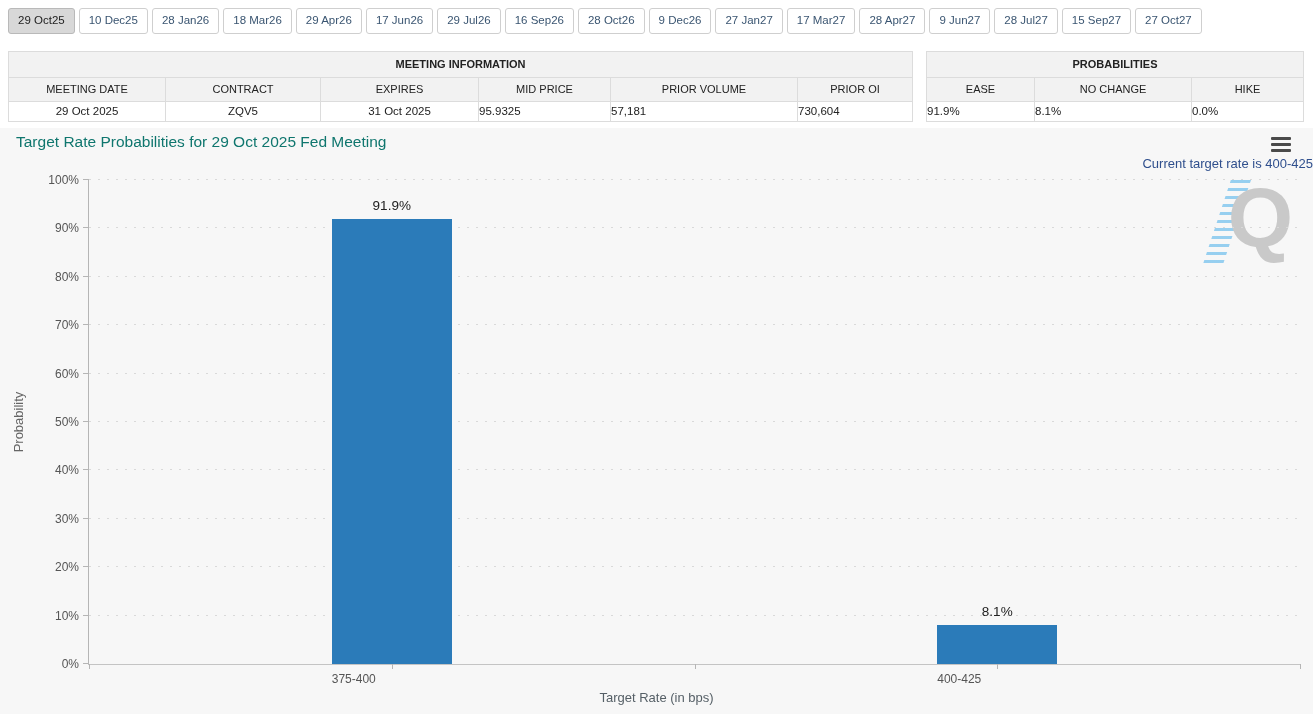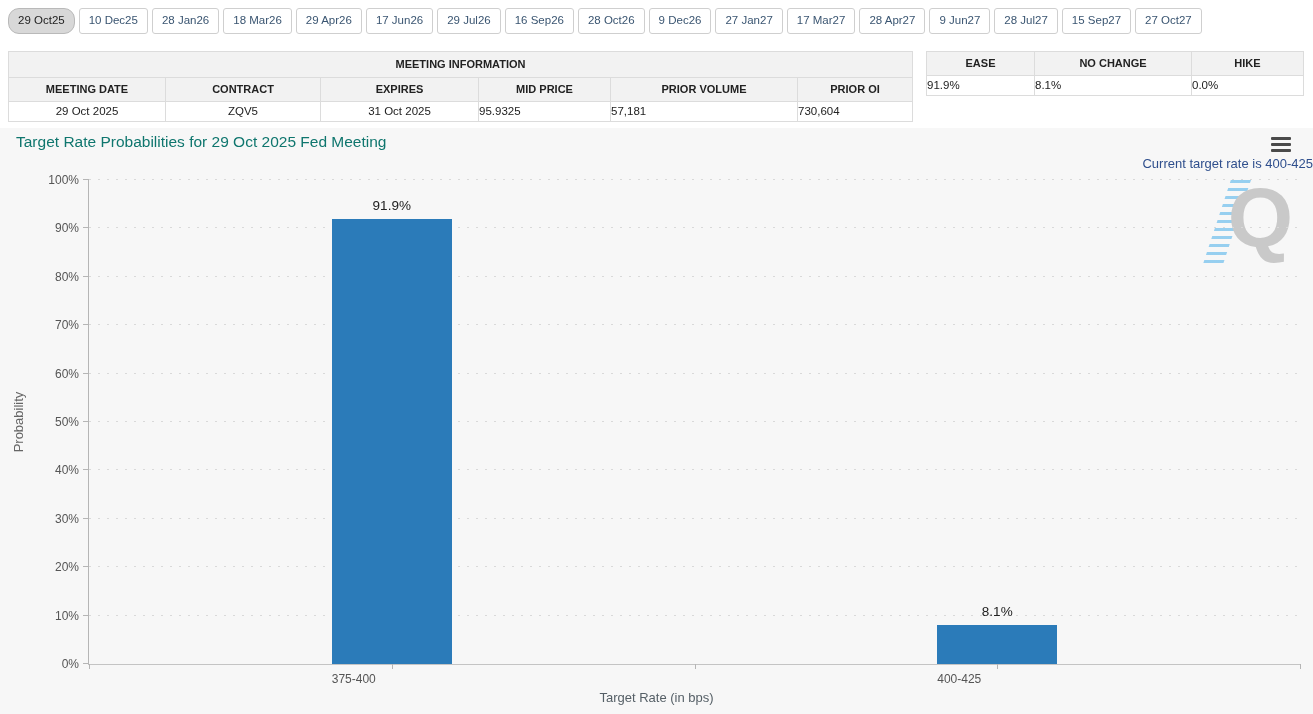--- a/index.html
+++ b/index.html
@@ -6,29 +6,29 @@
   html, body {
     width: 1313px; height: 714px; background: #ffffff;
     font-family: "Liberation Sans", sans-serif; overflow: hidden; position: relative;
   }
   
   .tabs-row { display: flex; gap: 4px; padding: 8px 0 0 8px; }
   .tab {
     font-size: 11.5px; color: #3a5571; background: #fff; border: 1px solid #cfcfcf;
     border-radius: 3px; padding: 6px 9px; line-height: 1; cursor: pointer; white-space: nowrap;
   }
-  .tab.selected { background: #d8d8d8; border-color: #b9b9b9; color: #222; border-radius: 11px; }
+  .tab.selected { background: #d8d8d8; border-color: #b9b9b9; color: #222; }
   
   .tables-row { display: flex; gap: 13px; margin: 17px 11px 0 8px; align-items: flex-start; }
   table { border-collapse: collapse; table-layout: fixed; }
   .meeting-table { width: 904px; }
   .prob-table { width: 377px; }
   th, td { border: 1px solid #dcdcdc; font-size: 11px; color: #222; }
   .tbl-title th { background: #f2f2f2; height: 26px; font-weight: bold; text-align: center; }
-  .tbl-head th { background: #f2f2f2; height: 24px; font-weight: bold; text-align: center; }
+  .tbl-head th { background: #f2f2f2; height: 24px; font-weight: normal; text-align: center; }
   .tbl-data td { background: #fff; height: 20px; text-align: center; font-size: 11.5px; }
   .tbl-data td.num { text-align: left; padding-right: 6px; }
   .meeting-table col:nth-child(1){width:157px}.meeting-table col:nth-child(2){width:155px}
   .meeting-table col:nth-child(3){width:158px}.meeting-table col:nth-child(4){width:132px}
   .meeting-table col:nth-child(5){width:187px}.meeting-table col:nth-child(6){width:115px}
   .prob-table col:nth-child(1){width:108px}.prob-table col:nth-child(2){width:157px}
   .prob-table col:nth-child(3){width:112px}
   
   .chart-panel { position: absolute; left: 0; top: 128px; width: 1313px; height: 586px; background: #f7f7f7; }
   .chart-title { position: absolute; left: 16px; top: 5px; font-size: 15.5px; color: #0f766e; }
@@ -114,20 +114,23 @@
   </tbody>
     </table>
 
   <table class="prob-table">
     <colgroup>
         <col>
         <col>
         <col>
       </colgroup>
     <tbody>
+        <tr class="tbl-title">
+          <th colspan="3">PROBABILITIES</th>
+        </tr>
     <tr class="tbl-head">
       <th>EASE</th>
       <th>NO CHANGE</th>
       <th>HIKE</th>
     </tr>
     <tr class="tbl-data">
       <td class="num">91.9%</td>
       <td class="num">8.1%</td>
       <td class="num">0.0%</td>
     </tr>

